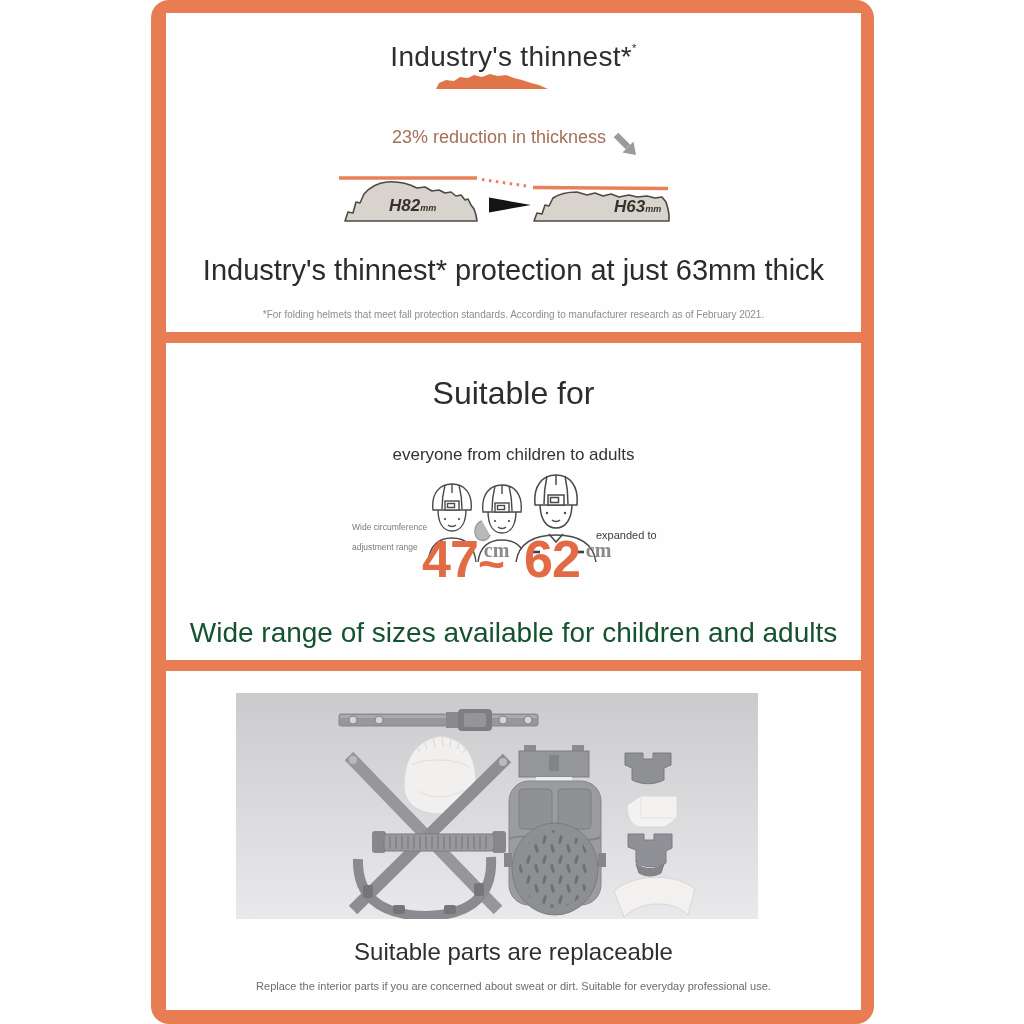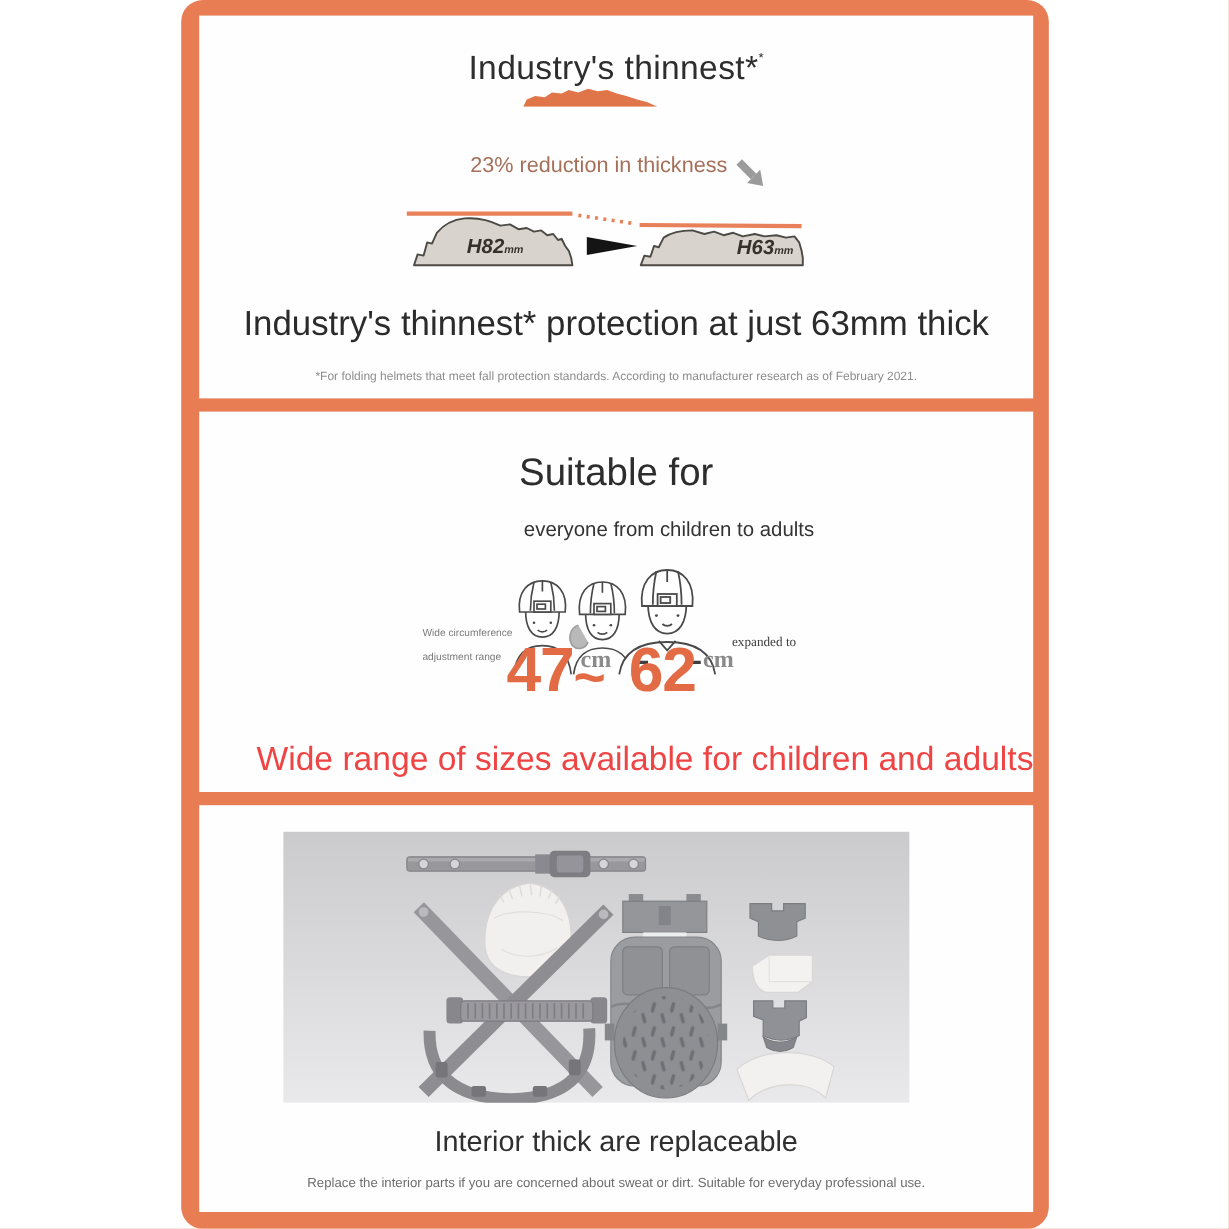--- a/index.html
+++ b/index.html
@@ -21,31 +21,31 @@
   .p1-title sup{font-size:11px;vertical-align:14px;}
   .blob-wrap{left:270px;top:58px;}
   .reduction-text{top:114px;left:0;width:666px;text-align:center;font-size:18px;color:#a56f59;font-weight:500;}
   .shrink-arrow-wrap{left:446px;top:118px;}
   .diagram-wrap{left:171px;top:156px;}
   .p1-headline{top:241px;font-size:29px;font-weight:500;color:#2b2b2b;}
   .p1-footnote{top:296px;font-size:10px;color:#8d8d8d;}
 
   
   .p2-title{top:32px;font-size:32px;font-weight:500;color:#2d2d2d;}
-  .p2-subtitle{top:89px;font-size:17px;color:#333333;margin-left:44px;}
+  .p2-subtitle{top:102px;font-size:17px;color:#333333;}
   .figures-wrap{left:250px;top:120px;}
   .range-label{left:186px;top:174px;font-size:8.5px;color:#7a7a7a;line-height:20px;}
   .num-group{display:flex;flex-direction:row;align-items:flex-start;}
   .min-group{left:256px;top:196px;}
   .max-group{left:358px;top:196px;}
   .big-num{font-size:52px;line-height:40px;font-weight:700;color:#e26a44;letter-spacing:-1px;}
   .num-unit{font-size:20px;font-weight:700;color:#8a8a8a;margin-top:3px;margin-left:6px;line-height:16px;font-family:Liberation Serif, serif;}
   .tilde{left:312px;top:194px;font-size:46px;font-weight:700;color:#e26a44;}
-  .expanded-label{left:444px;top:186px;font-size:11px;color:#3d3d3d;font-family:Liberation Serif, serif;}
-  .p2-headline{top:274px;font-size:28px;font-weight:500;color:#ef4444;margin-left:24px;}
+  .expanded-label{left:430px;top:186px;font-size:11px;color:#3d3d3d;}
+  .p2-headline{top:274px;font-size:28px;font-weight:500;color:#14532d;}
 
   
   .photo-wrap{left:70px;top:22px;}
   .p3-headline{top:267px;font-size:24px;font-weight:500;color:#2f2f2f;}
   .p3-footnote{top:309px;font-size:11px;color:#6d6d6d;}
 </style>
 </head>
 <body>
 
 <div class="artwork">
@@ -229,17 +229,17 @@
           <path d="M389,60 h18 v6 h10 v-6 h18 v12 l-7,3 v12 c-10,5 -22,5 -32,0 v-12 l-7,-3 Z" fill="#8f9094" stroke="#7c7d81"></path>
           <path d="M391,112 l14,-9 h36 v22 l-12,9 h-26 c-8,-2 -12,-10 -12,-22 Z" fill="#f3f2f0" stroke="#d9d8d6"></path>
           <path d="M405,103 v22 h36" fill="none" stroke="#e2e1df"></path>
           <path d="M392,141 h16 v6 h10 v-6 h18 v14 l-6,3 v12 c-9,5 -21,5 -30,0 v-13 l-8,-3 Z" fill="#909196" stroke="#7c7d81"></path>
           <path d="M400,171 c8,6 20,6 28,0 l-3,9 c-7,4 -15,4 -22,0 Z" fill="#85868b" stroke="#7c7d81"></path>
           <path d="M378,198 C398,180 440,180 459,196 L452,222 C436,206 404,208 388,224 Z" fill="#f2f1ef" stroke="#d8d7d5"></path>
         </g>
       </svg>
     </div>
 
-    <div class="abs ctr p3-headline">Interior thick are replaceable</div>
+    <div class="abs ctr p3-headline">Suitable parts are replaceable</div>
     <div class="abs ctr p3-footnote">Replace the interior parts if you are concerned about sweat or dirt. Suitable for everyday professional use.</div>
   </section>
 
 </div>
 
 </body></html>

